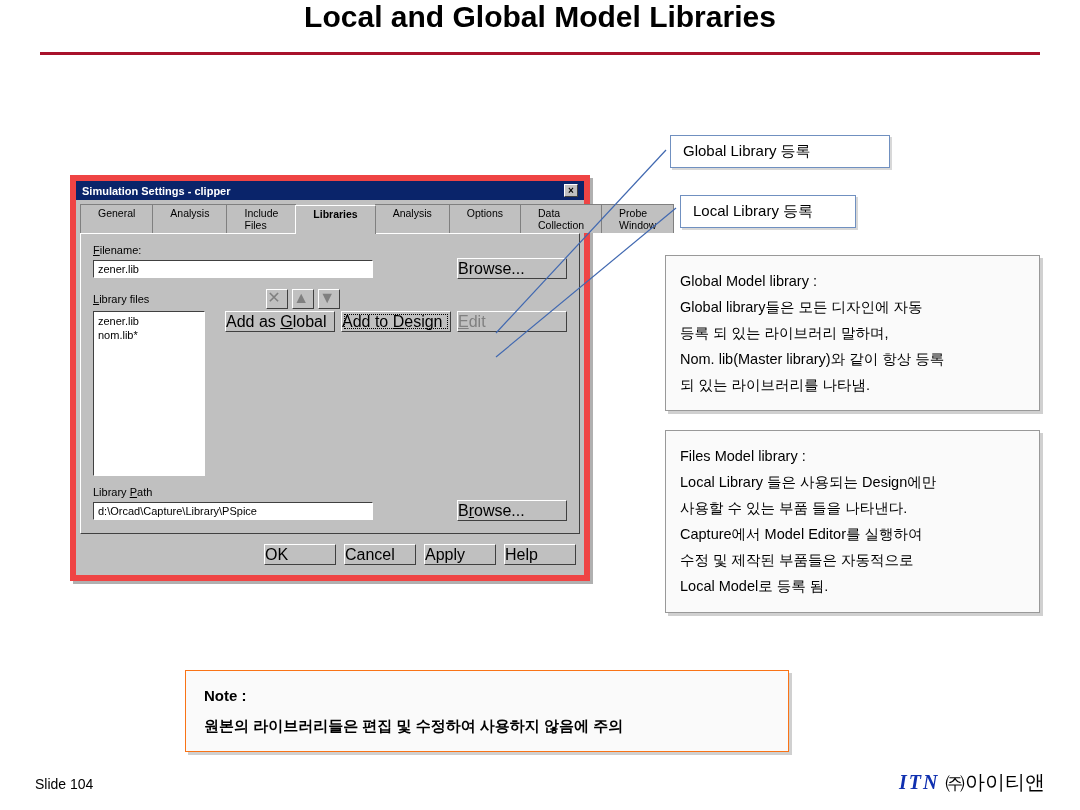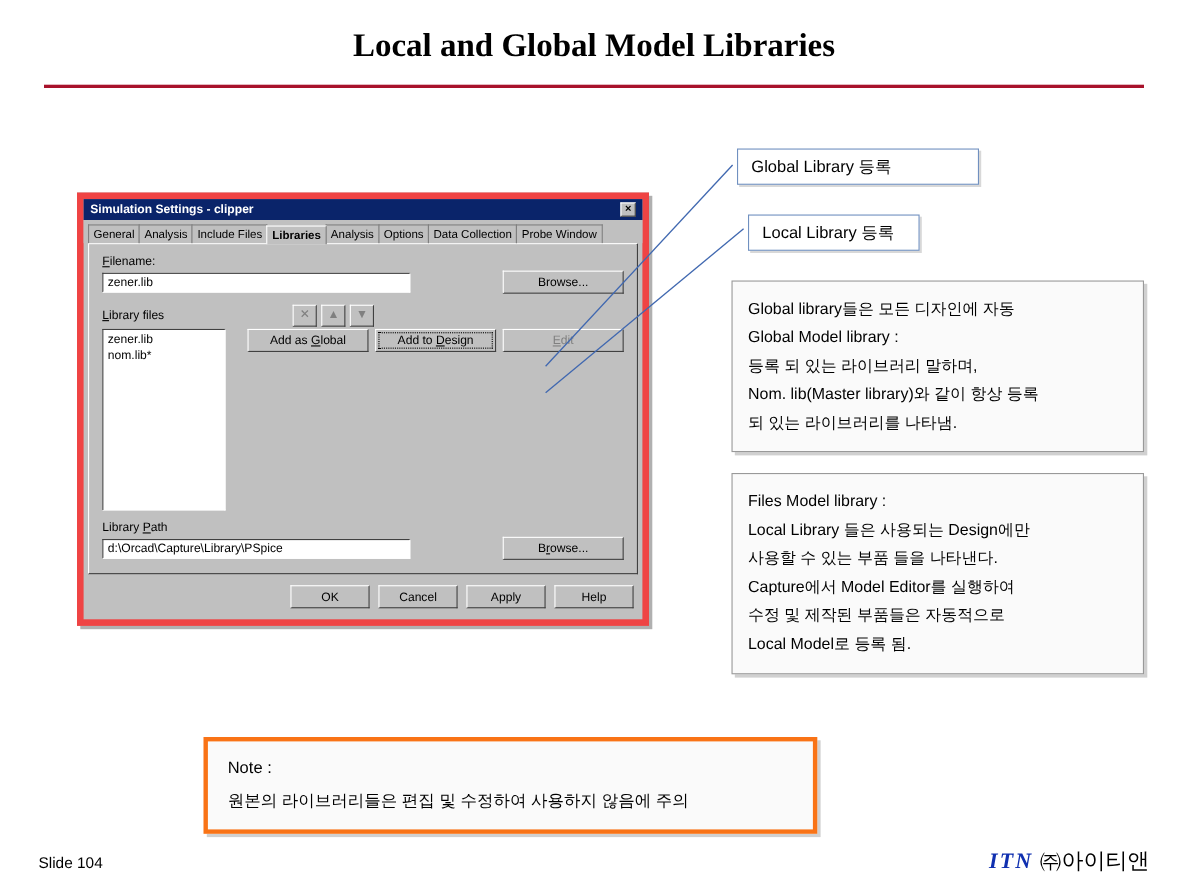--- a/index.html
+++ b/index.html
@@ -9,66 +9,65 @@
     height: 810px;
     background: #fff;
     font-family: Arial, "Malgun Gothic", sans-serif;
     position: relative;
     color: #000;
   }
   .slide-title {
     font-size: 30px;
     font-weight: bold;
     text-align: center;
-    padding-top: 25px;
-    font-family: Liberation Serif, serif;
   }
   .title-underline {
     margin: 18px 40px 0 40px;
     border-top: 3px solid #a8122b;
   }
 
   
   .callout {
     position: absolute;
     border: 1px solid #7090c0;
     background: #fff;
     font-size: 15px;
     padding: 6px 12px;
     box-shadow: 2px 2px 0 #d8d8d8;
   }
   .callout.global { left: 670px; top: 135px; width: 220px; }
-  .callout.local  { left: 680px; top: 195px; width: 156px; }
+  .callout.local  { left: 680px; top: 195px; width: 176px; }
 
   
   .explain {
     position: absolute;
     left: 665px;
     width: 375px;
     border: 1px solid #999;
     background: #fafafa;
     box-shadow: 3px 3px 0 #d0d0d0;
     font-size: 14.5px;
     line-height: 1.8;
     padding: 12px 14px;
   }
   .explain.top { top: 255px; }
   .explain.bottom { top: 430px; }
 
   .note-box {
     position: absolute;
     left: 185px;
     top: 670px;
-    width: 558px;
-    border: 4px solid #f97316;
+    width: 604px;
+    border: 1px solid #f97316;
     background: #fafafa;
     box-shadow: 3px 3px 0 #d0d0d0;
     font-size: 15px;
     line-height: 2;
     padding: 10px 18px;
+    font-weight: bold;
   }
 
   .slide-num {
     position: absolute;
     left: 35px;
     bottom: 18px;
     font-size: 14px;
   }
   .footer-brand {
     position: absolute;
@@ -113,24 +112,23 @@
   .tabs {
     display: flex;
     gap: 0;
     padding: 4px 4px 0 4px;
     background: #c0c0c0;
   }
   .tab {
     border: 1px solid #808080;
     border-bottom: none;
     background: #c0c0c0;
-    padding: 2px 4px;
+    padding: 2px 17px;
     font-size: 10.5px;
     margin-right: -1px;
-    text-align: right;
   }
   .tab.active {
     background: #c0c0c0;
     position: relative;
     top: 1px;
     border-top-color:#fff; border-left-color:#fff;
     font-weight: bold;
   }
   .tab-body {
     border: 1px solid #fff;
@@ -152,22 +150,21 @@
   .filename-input { width: 280px; height: 18px; }
   .libfiles-list { width: 280px; height: 165px; overflow: auto; }
   .libfiles-list div { line-height: 1.3; }
   .libpath-input { width: 280px; height: 18px; }
 
   .btn {
     background: #c0c0c0;
     border: 1px solid #fff;
     border-right-color:#404040; border-bottom-color:#404040;
     padding: 2px 0;
-    text-align: center;
-    font-size: 11px;
+    font-size: 16px;
     width: 110px;
     height: 21px;
     line-height: 16px;
   }
   .btn.small { width: 22px; height: 20px; padding:0; }
   .btn.disabled { color: #808080; }
   .btn.focus { outline: 1px dotted #000; outline-offset: -4px; }
   .btn-col { display: flex; flex-direction: row; gap: 6px; }
   .icon-row { display: flex; gap: 4px; }
 
@@ -259,22 +256,22 @@
 
 <div class="callout global">Global Library 등록</div>
 <div class="callout local">Local Library 등록</div>
 
 <svg class="lines" width="1080" height="810">
   <line x1="496" y1="333" x2="666" y2="150" stroke="#4068b0" stroke-width="1.2"></line>
   <line x1="496" y1="357" x2="676" y2="208" stroke="#4068b0" stroke-width="1.2"></line>
 </svg>
 
 <div class="explain top">
+  <div>Global Model library :</div>
   <div>Global library들은 모든 디자인에 자동</div>
-  <div>Global Model library :</div>
   <div>등록 되 있는 라이브러리 말하며,</div>
   <div>Nom. lib(Master library)와 같이 항상 등록</div>
   <div>되 있는 라이브러리를 나타냄.</div>
 </div>
 
 <div class="explain bottom">
   <div>Files Model library :</div>
   <div>Local Library 들은 사용되는 Design에만</div>
   <div>사용할 수 있는 부품 들을 나타낸다.</div>
   <div>Capture에서 Model Editor를 실행하여</div>

